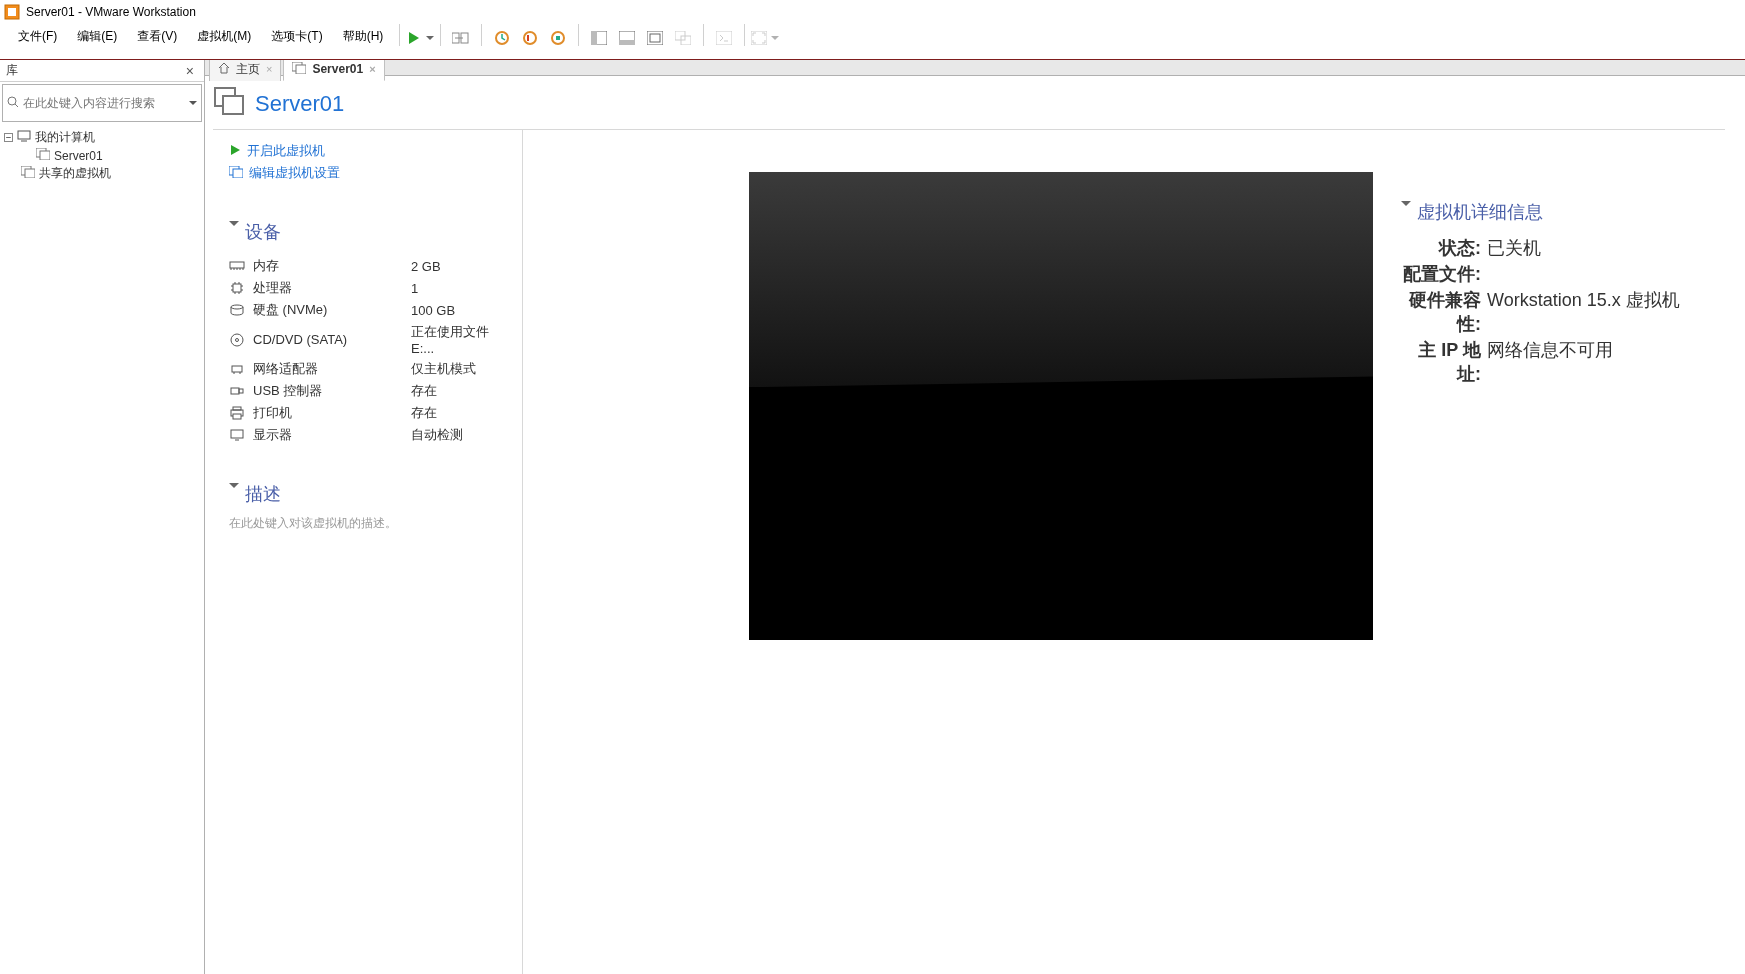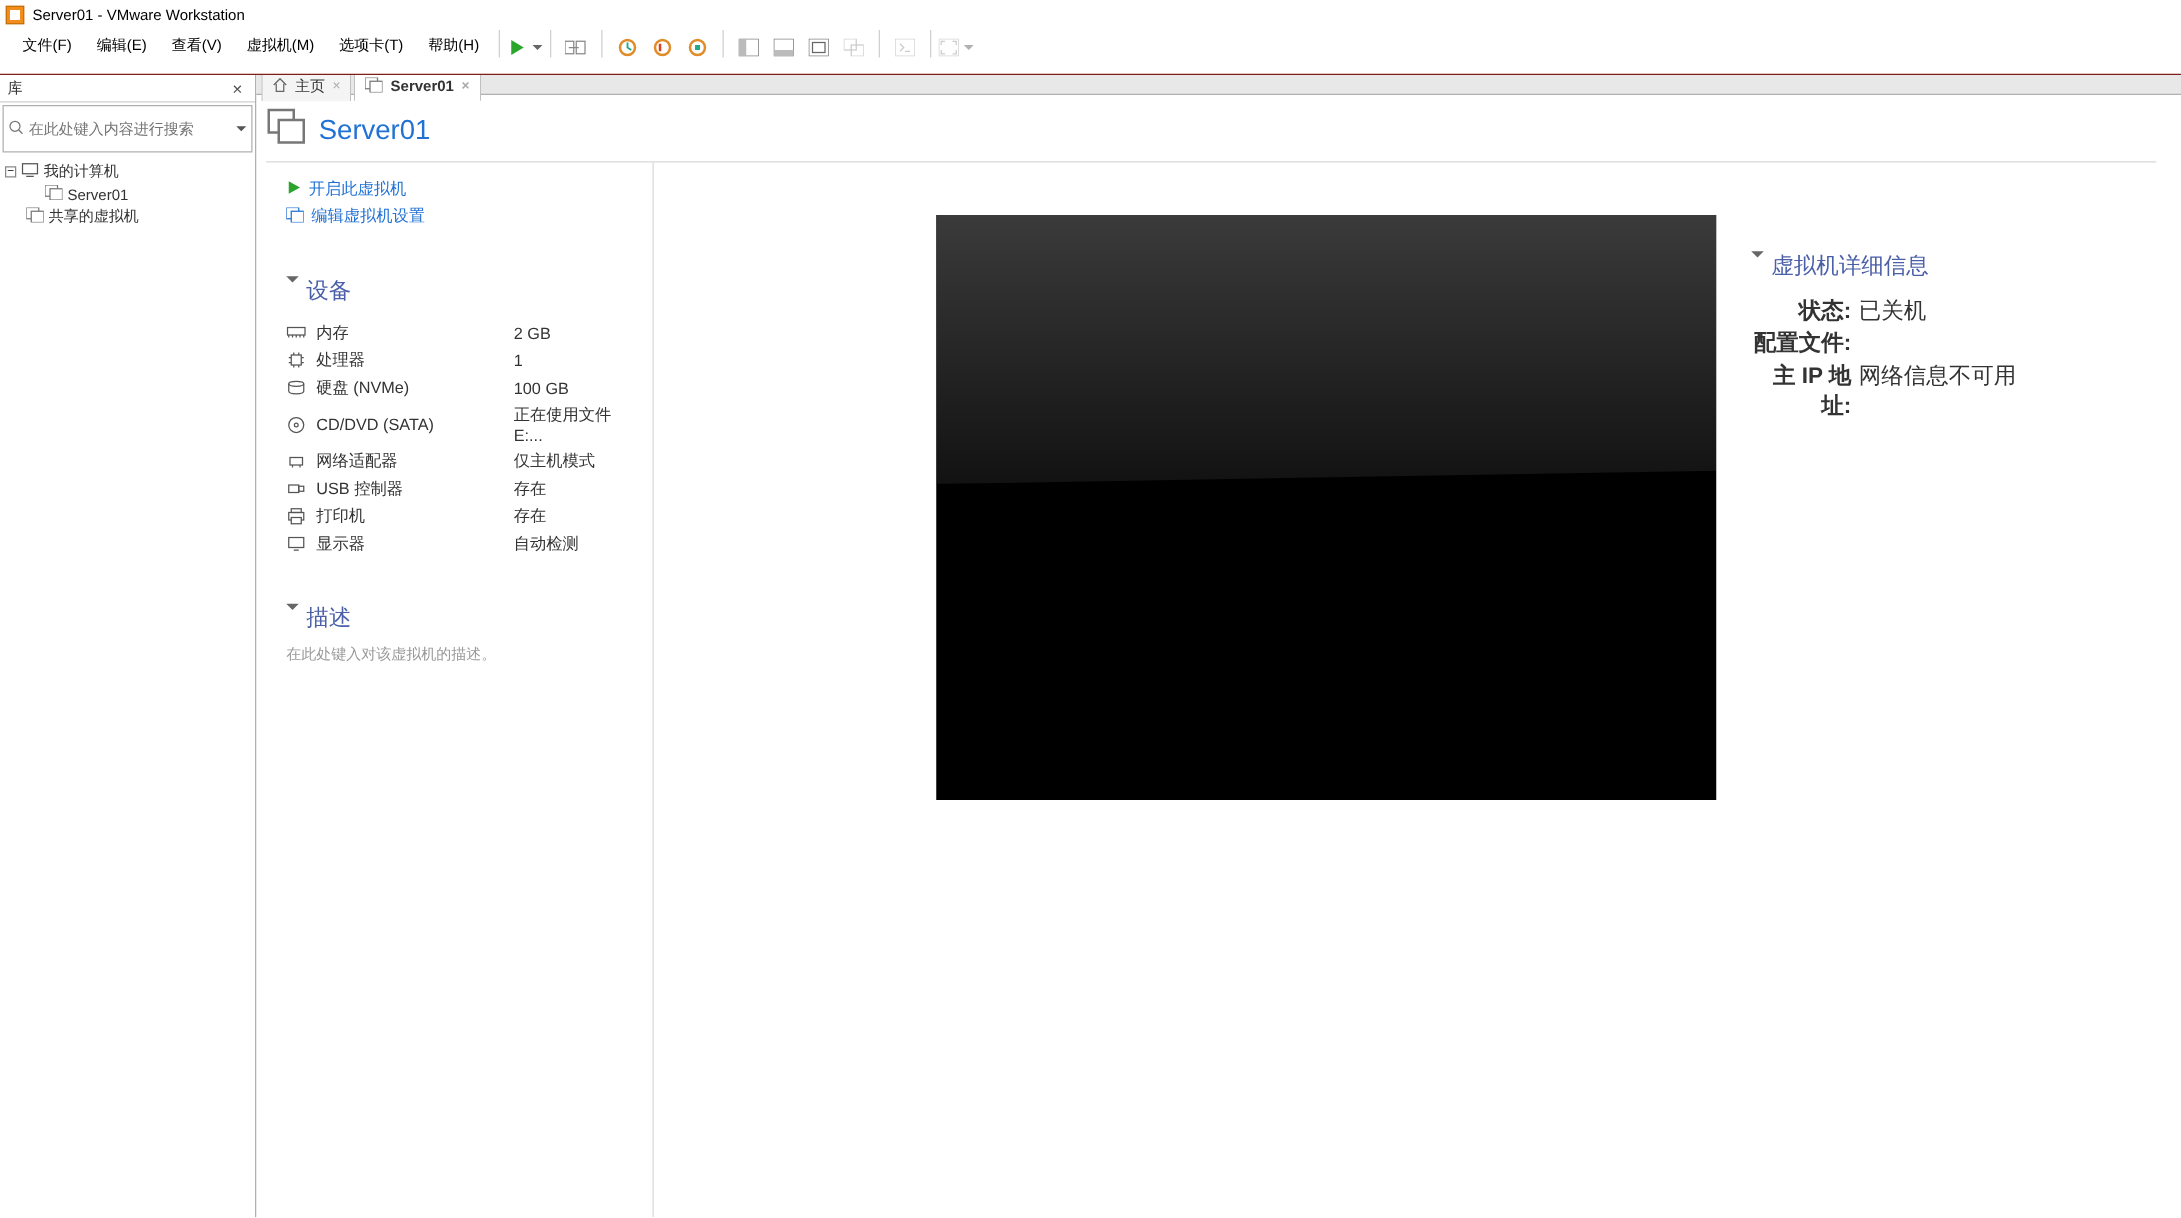--- a/index.html
+++ b/index.html
@@ -368,20 +368,24 @@
             <div class="details-grid">
               <div class="details-row">
                 <span class="dl">状态:</span>
                 <span class="dv">已关机</span>
               </div>
               <div class="details-row">
                 <span class="dl">配置文件:</span>
                 <span class="dv"></span>
               </div>
               <div class="details-row">
+                <span class="dl">硬件兼容性:</span>
+                <span class="dv">Workstation 15.x 虚拟机</span>
+              </div>
+              <div class="details-row">
                 <span class="dl">主 IP 地址:</span>
                 <span class="dv">网络信息不可用</span>
               </div>
             </div>
           </div>
         </div>
       </div>
     </div>
   </div>
 </div>

